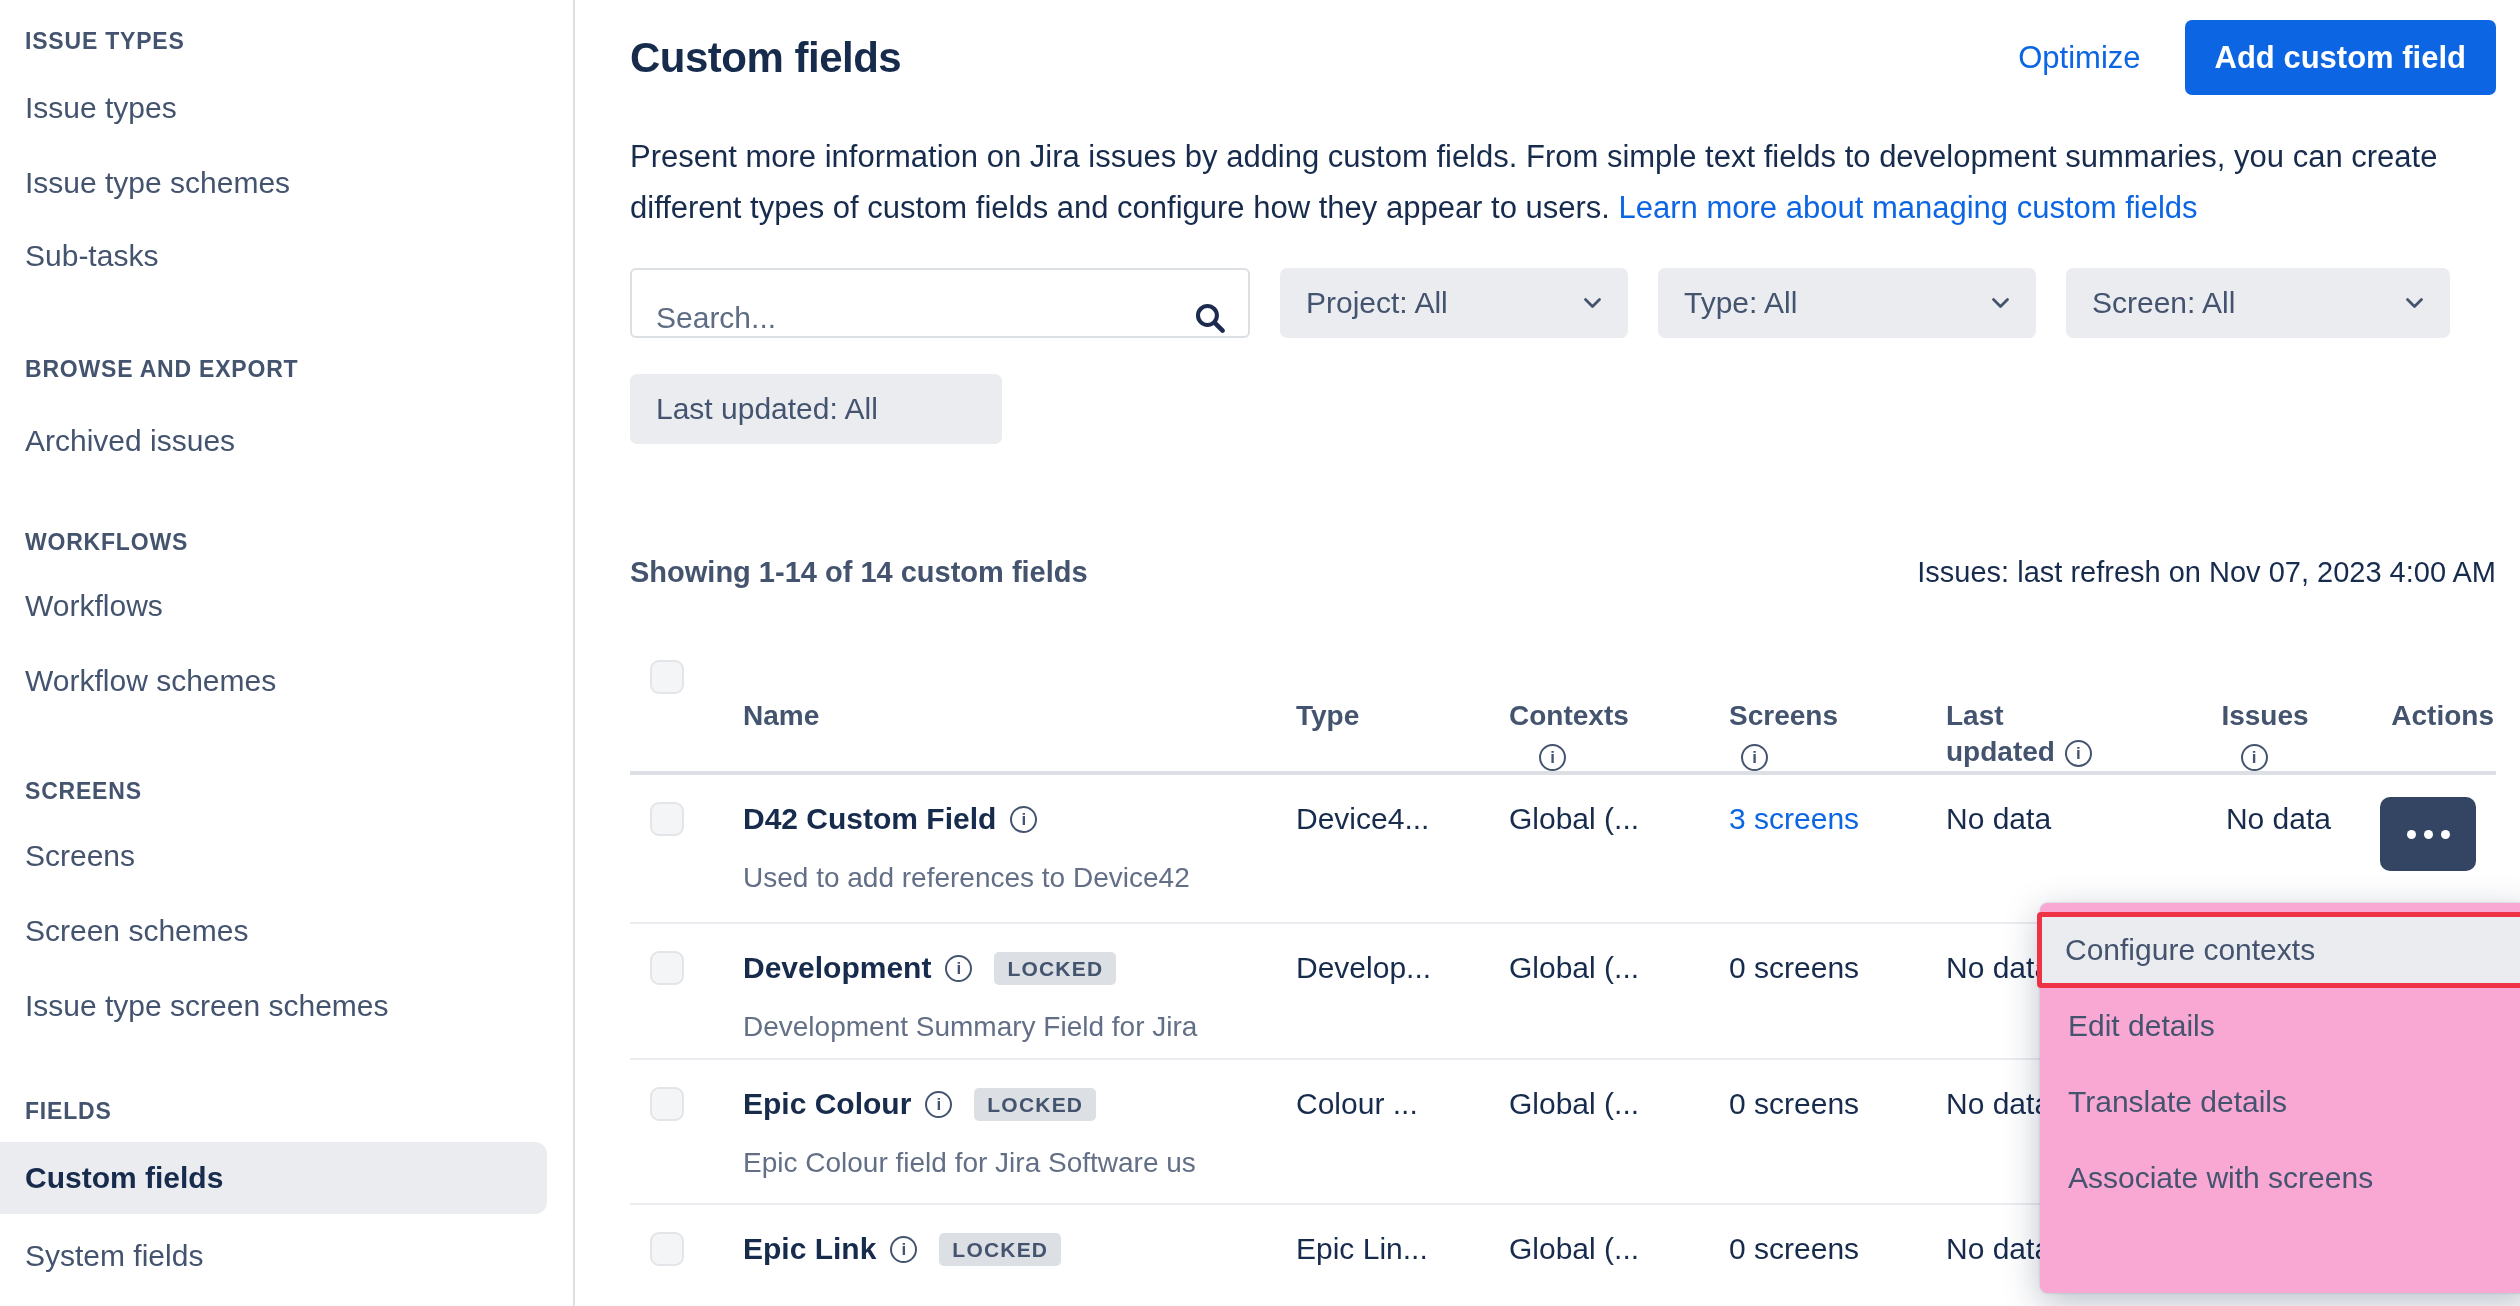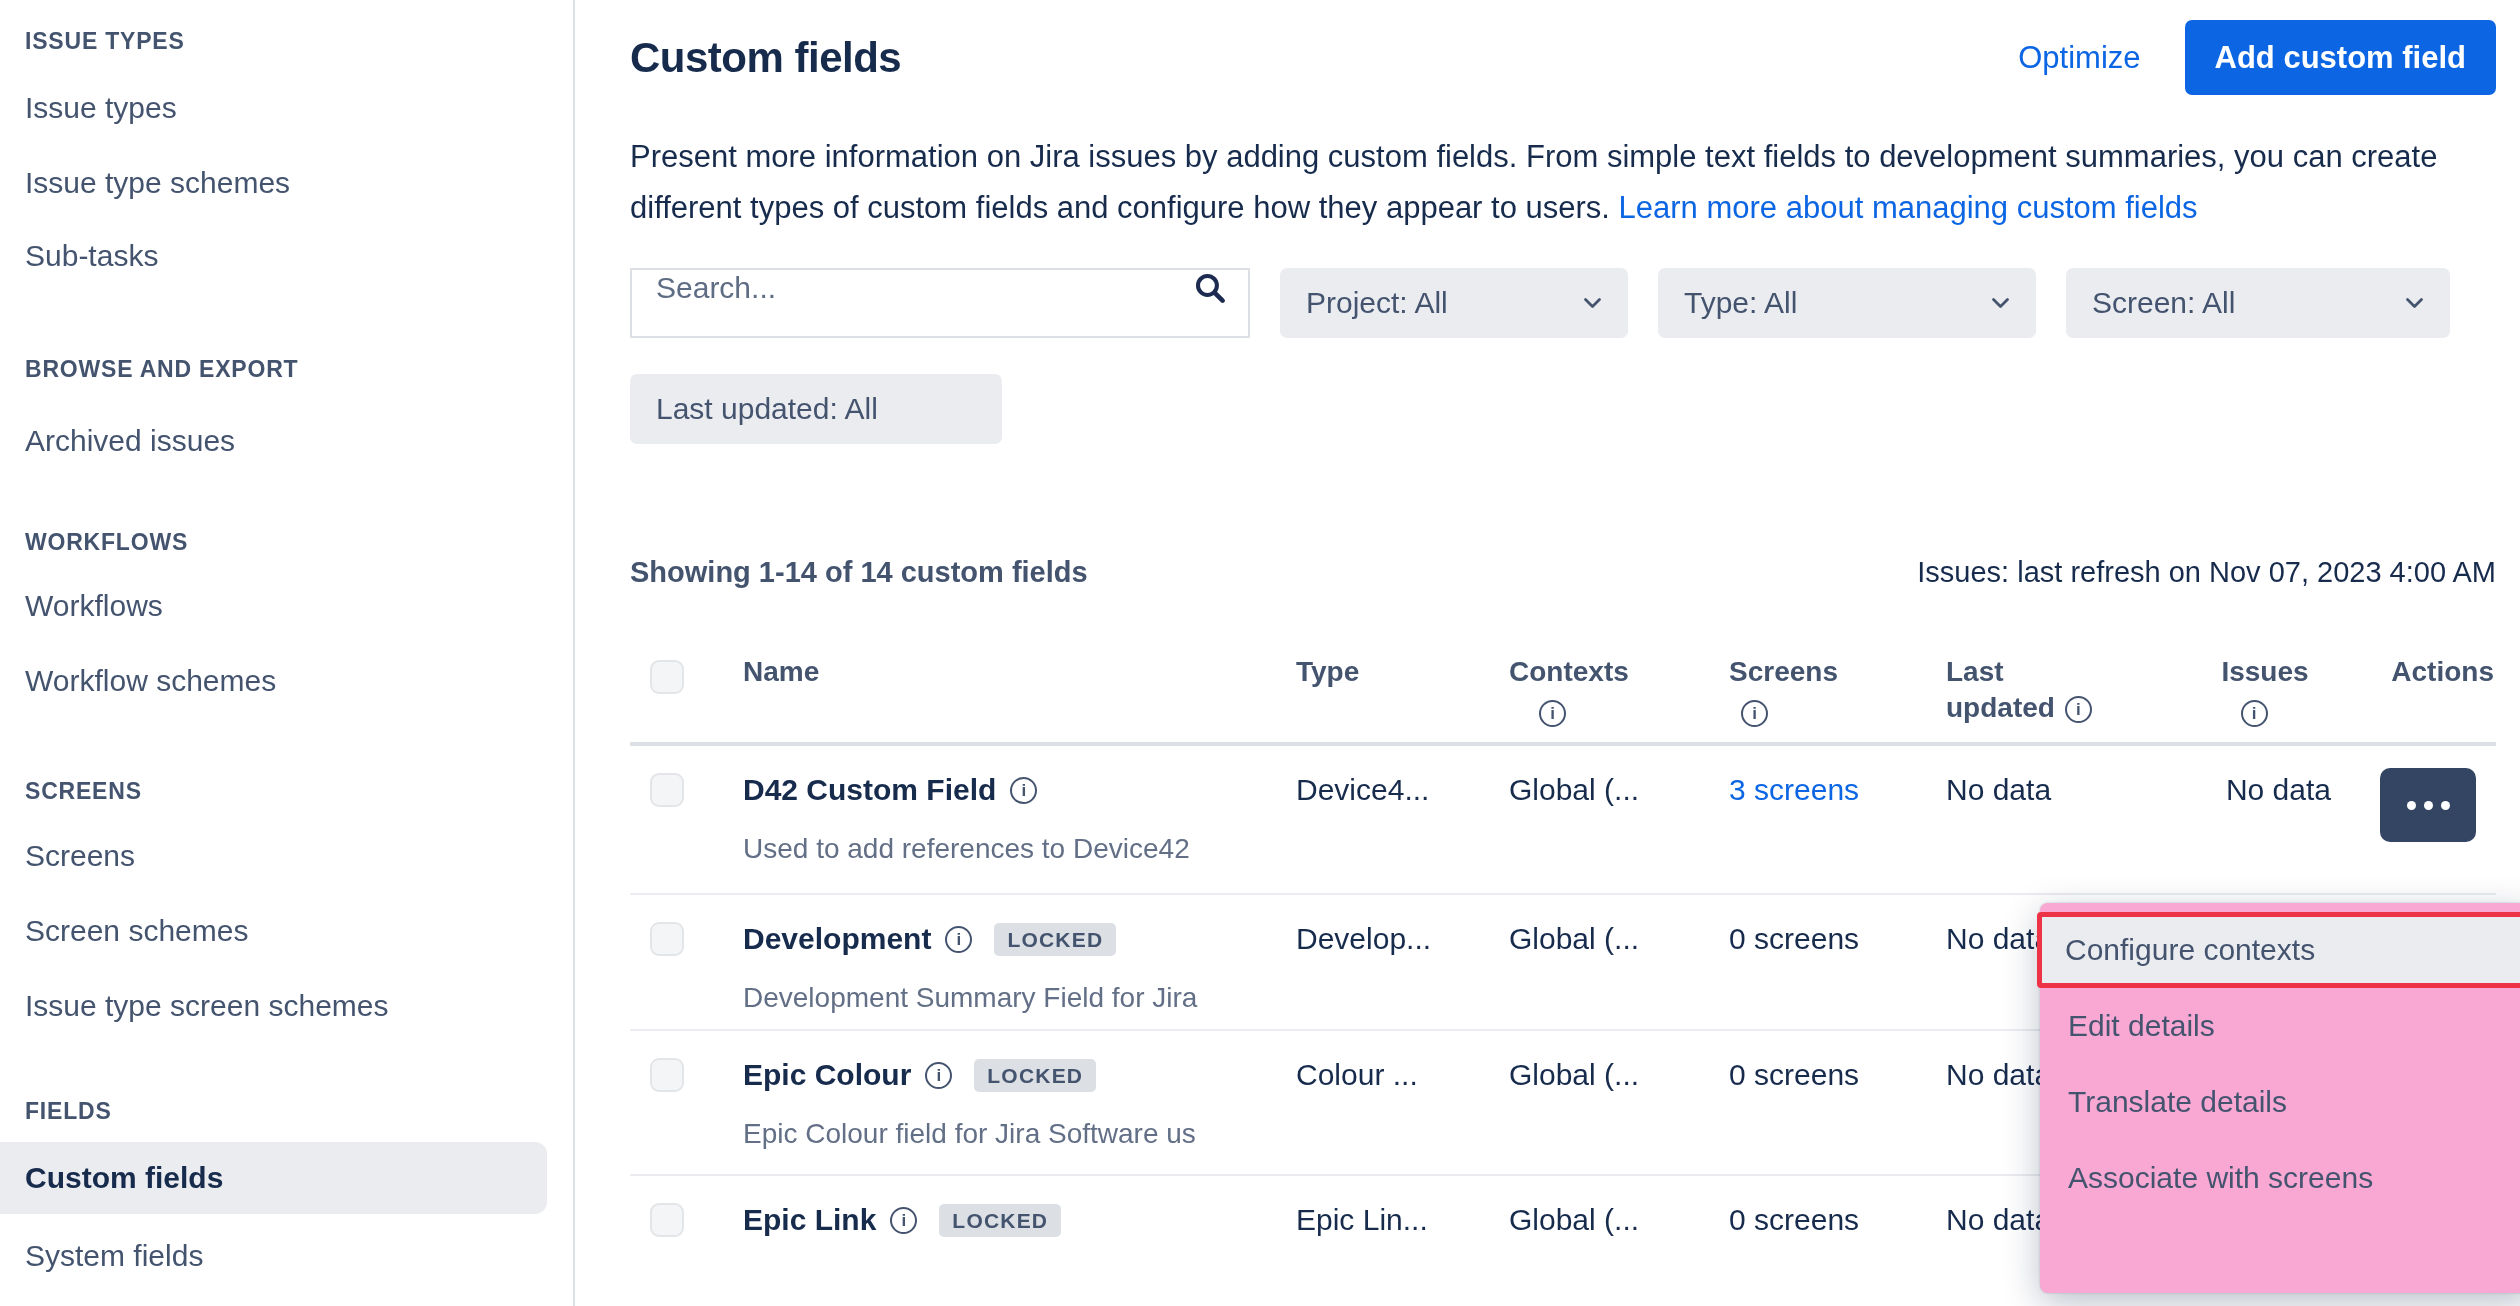--- a/index.html
+++ b/index.html
@@ -24,40 +24,40 @@
   .hdr-actions{display:flex;align-items:center;gap:44px;}
   .optimize{font-size:31px;font-weight:500;color:var(--accent);cursor:pointer;}
   .addbtn{height:75px;padding:12px 30px;background:var(--accent);color:#fff;font-size:31px;font-weight:700;
           border:none;border-radius:7px;font-family:inherit;cursor:pointer;}
 
   .desc{margin-top:36px;font-size:31px;line-height:51px;color:var(--dark);max-width:1870px;}
   .desc .lnk{color:var(--accent);cursor:pointer;}
 
   .filters{margin-top:35px;display:flex;gap:30px;}
   .filters2{margin-top:36px;display:flex;}
-  .search{width:620px;height:70px;box-sizing:border-box;border:2.5px solid #DCDFE4;border-radius:0;
-          display:flex;align-items:flex-start;padding:0 20px 0 22px;background:#fff;}
+  .search{width:620px;height:70px;box-sizing:border-box;border:2.5px solid #DCDFE4;border-radius:6px;
+          display:flex;align-items:flex-end;padding:0 20px 0 22px;background:#fff;}
   .search input{flex:1;border:none;outline:none;font-size:30px;color:var(--dark);font-family:inherit;background:transparent;}
   .search input::placeholder{color:#5E6C84;}
   .search svg{color:#1D2B50;flex:none;}
   .pill{height:70px;box-sizing:border-box;background:var(--pill);border-radius:7px;display:flex;align-items:center;
         justify-content:space-between;padding:0 26px;font-size:30px;color:var(--mid);border:none;
         font-family:inherit;cursor:pointer;}
   .pill .chev{color:#44546F;margin-left:24px;display:flex;}
   .w-project{width:348px;}.w-type{width:378px;}.w-screen{width:384px;}.w-last{width:372px;justify-content:flex-start;}
 
   .summary{margin-top:112px;display:flex;justify-content:space-between;align-items:baseline;}
   .showing{font-size:29px;font-weight:700;color:var(--mid);}
   .refresh{font-size:29px;color:var(--dark);}
 
   
   .table{margin-top:57px;}
   .grid{display:grid;grid-template-columns:113px 553px 213px 220px 217px 253px 147px 1fr;}
   .thead{border-bottom:4px solid #DCDFE4;min-height:100px;box-sizing:border-box;padding-top:8px;}
-  .th{font-size:28px;font-weight:600;color:var(--mid);line-height:36px;}
+  .th{font-size:28px;font-weight:600;color:var(--mid);line-height:36px;margin-top:44px;}
   .th2{display:flex;flex-direction:column;gap:10px;align-items:flex-start;}
   .th2.right{align-items:center;padding-right:15px;}
   .th2.right .info{margin-right:22px;}
   .lastupd{max-width:150px;}
   .lastupd .info{vertical-align:middle;margin-left:10px;}
   .actions-h{text-align:right;padding-right:2px;}
 
   .info{width:27px;height:27px;border:2.5px solid currentColor;border-radius:50%;display:inline-flex;
         align-items:center;justify-content:center;box-sizing:border-box;color:var(--mid);flex:none;cursor:pointer;}
   .info::after{content:"i";font-size:17px;font-weight:700;line-height:1;}

